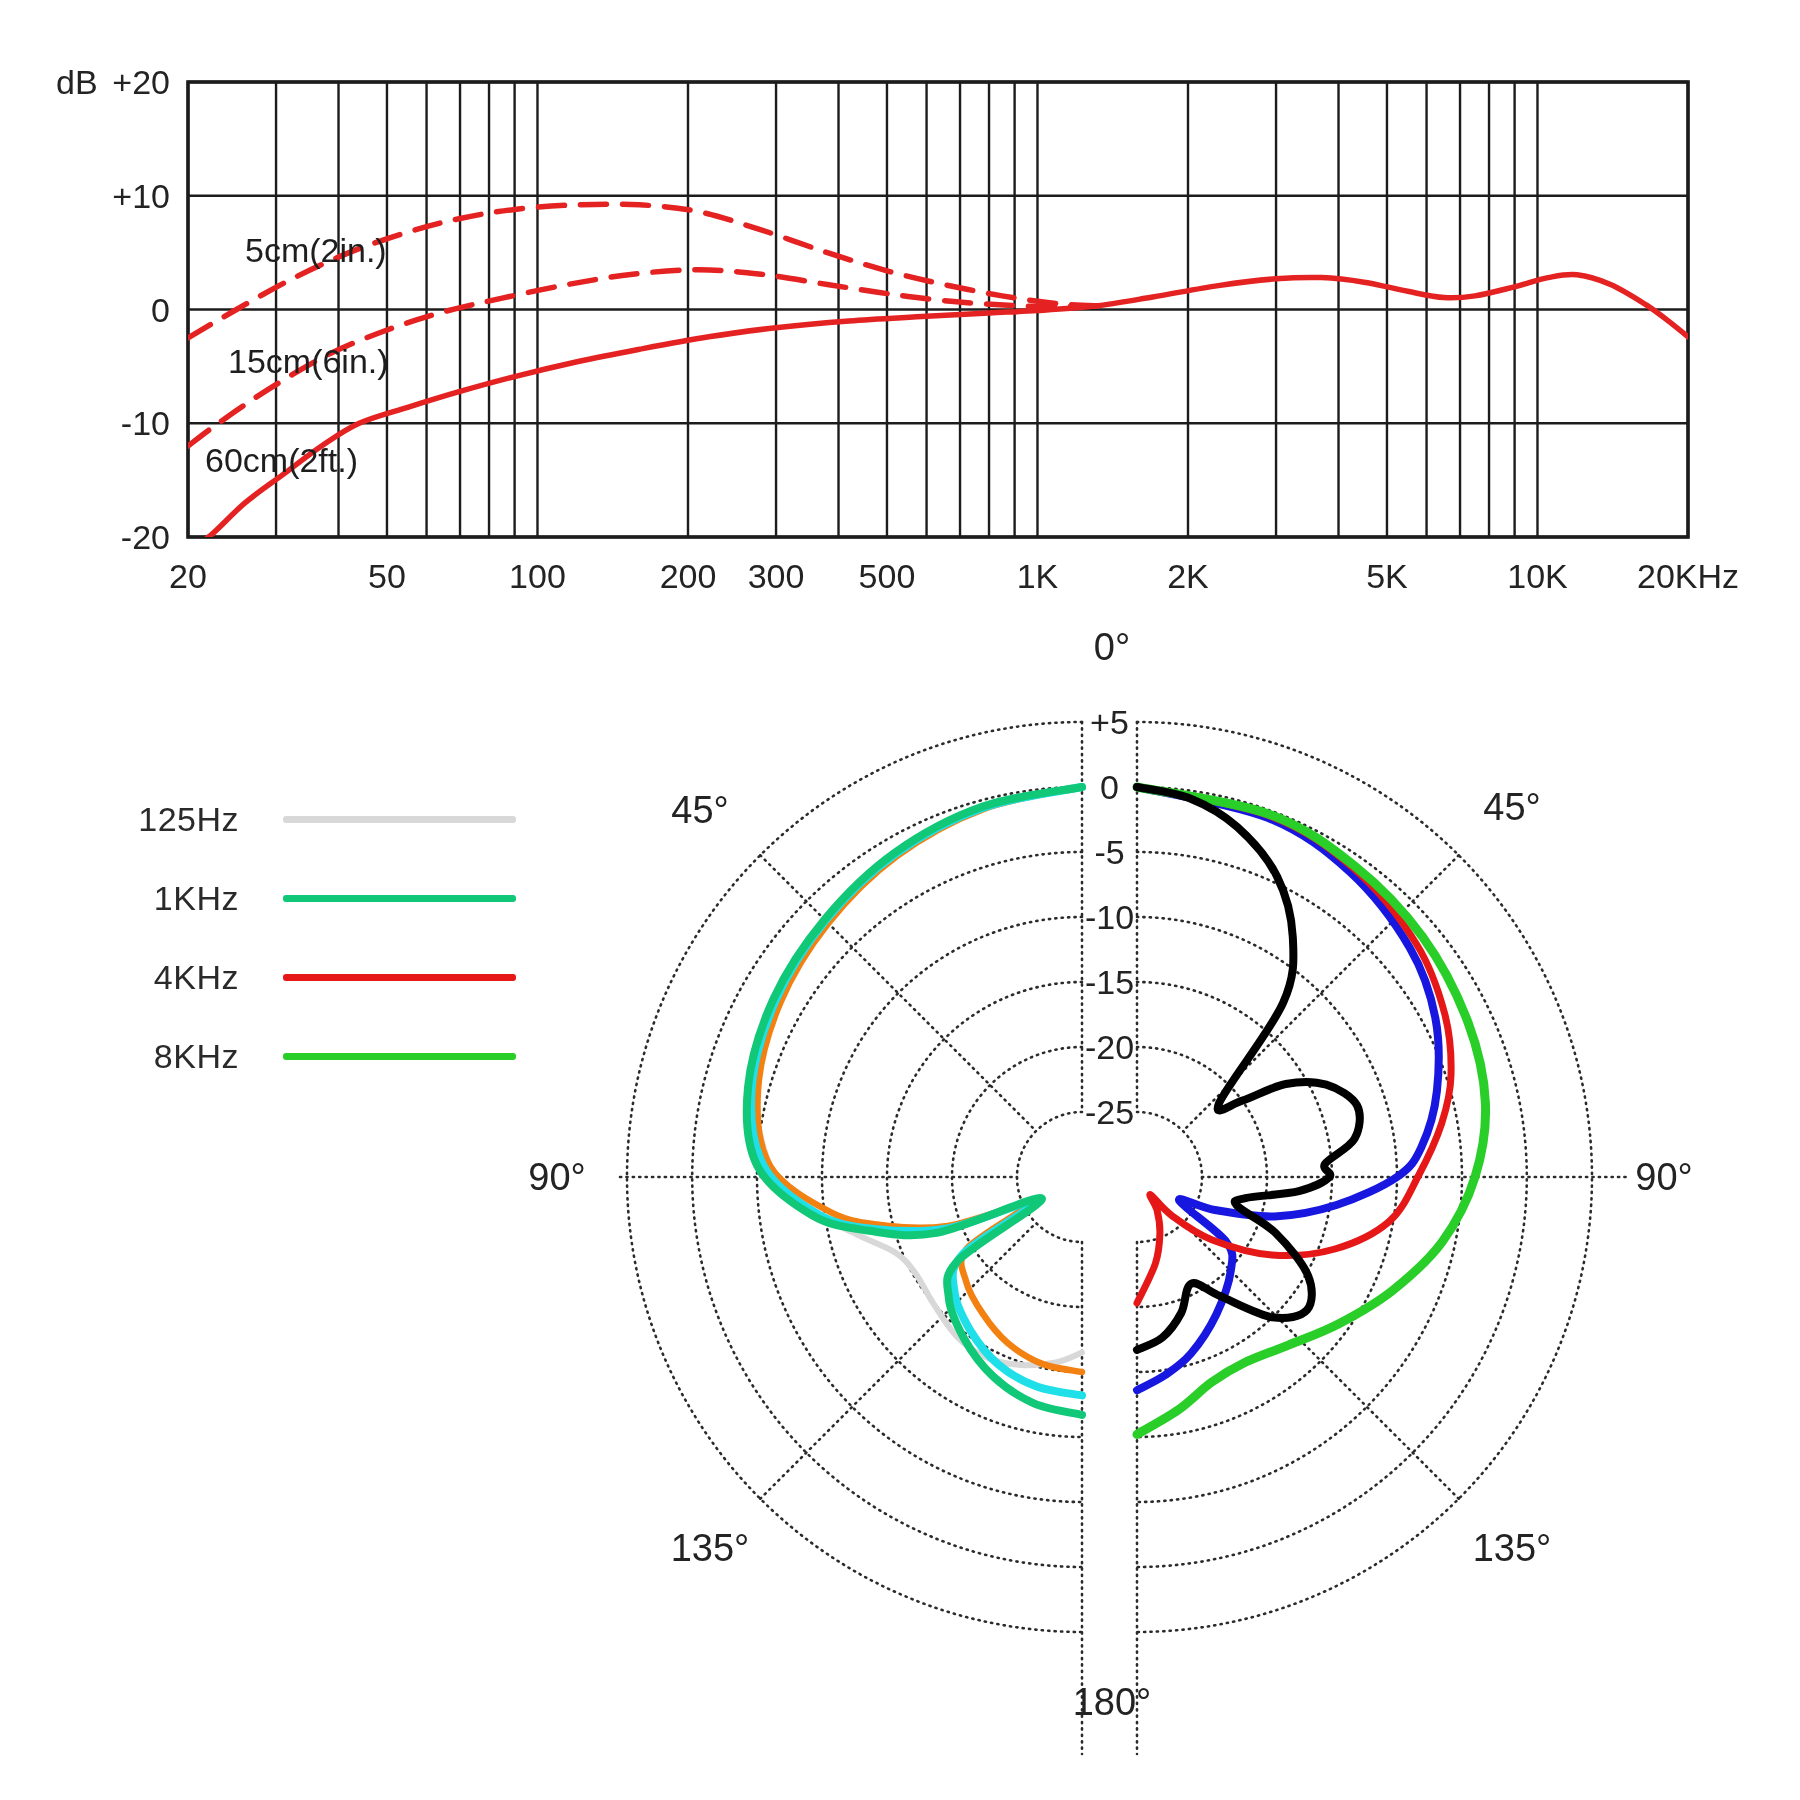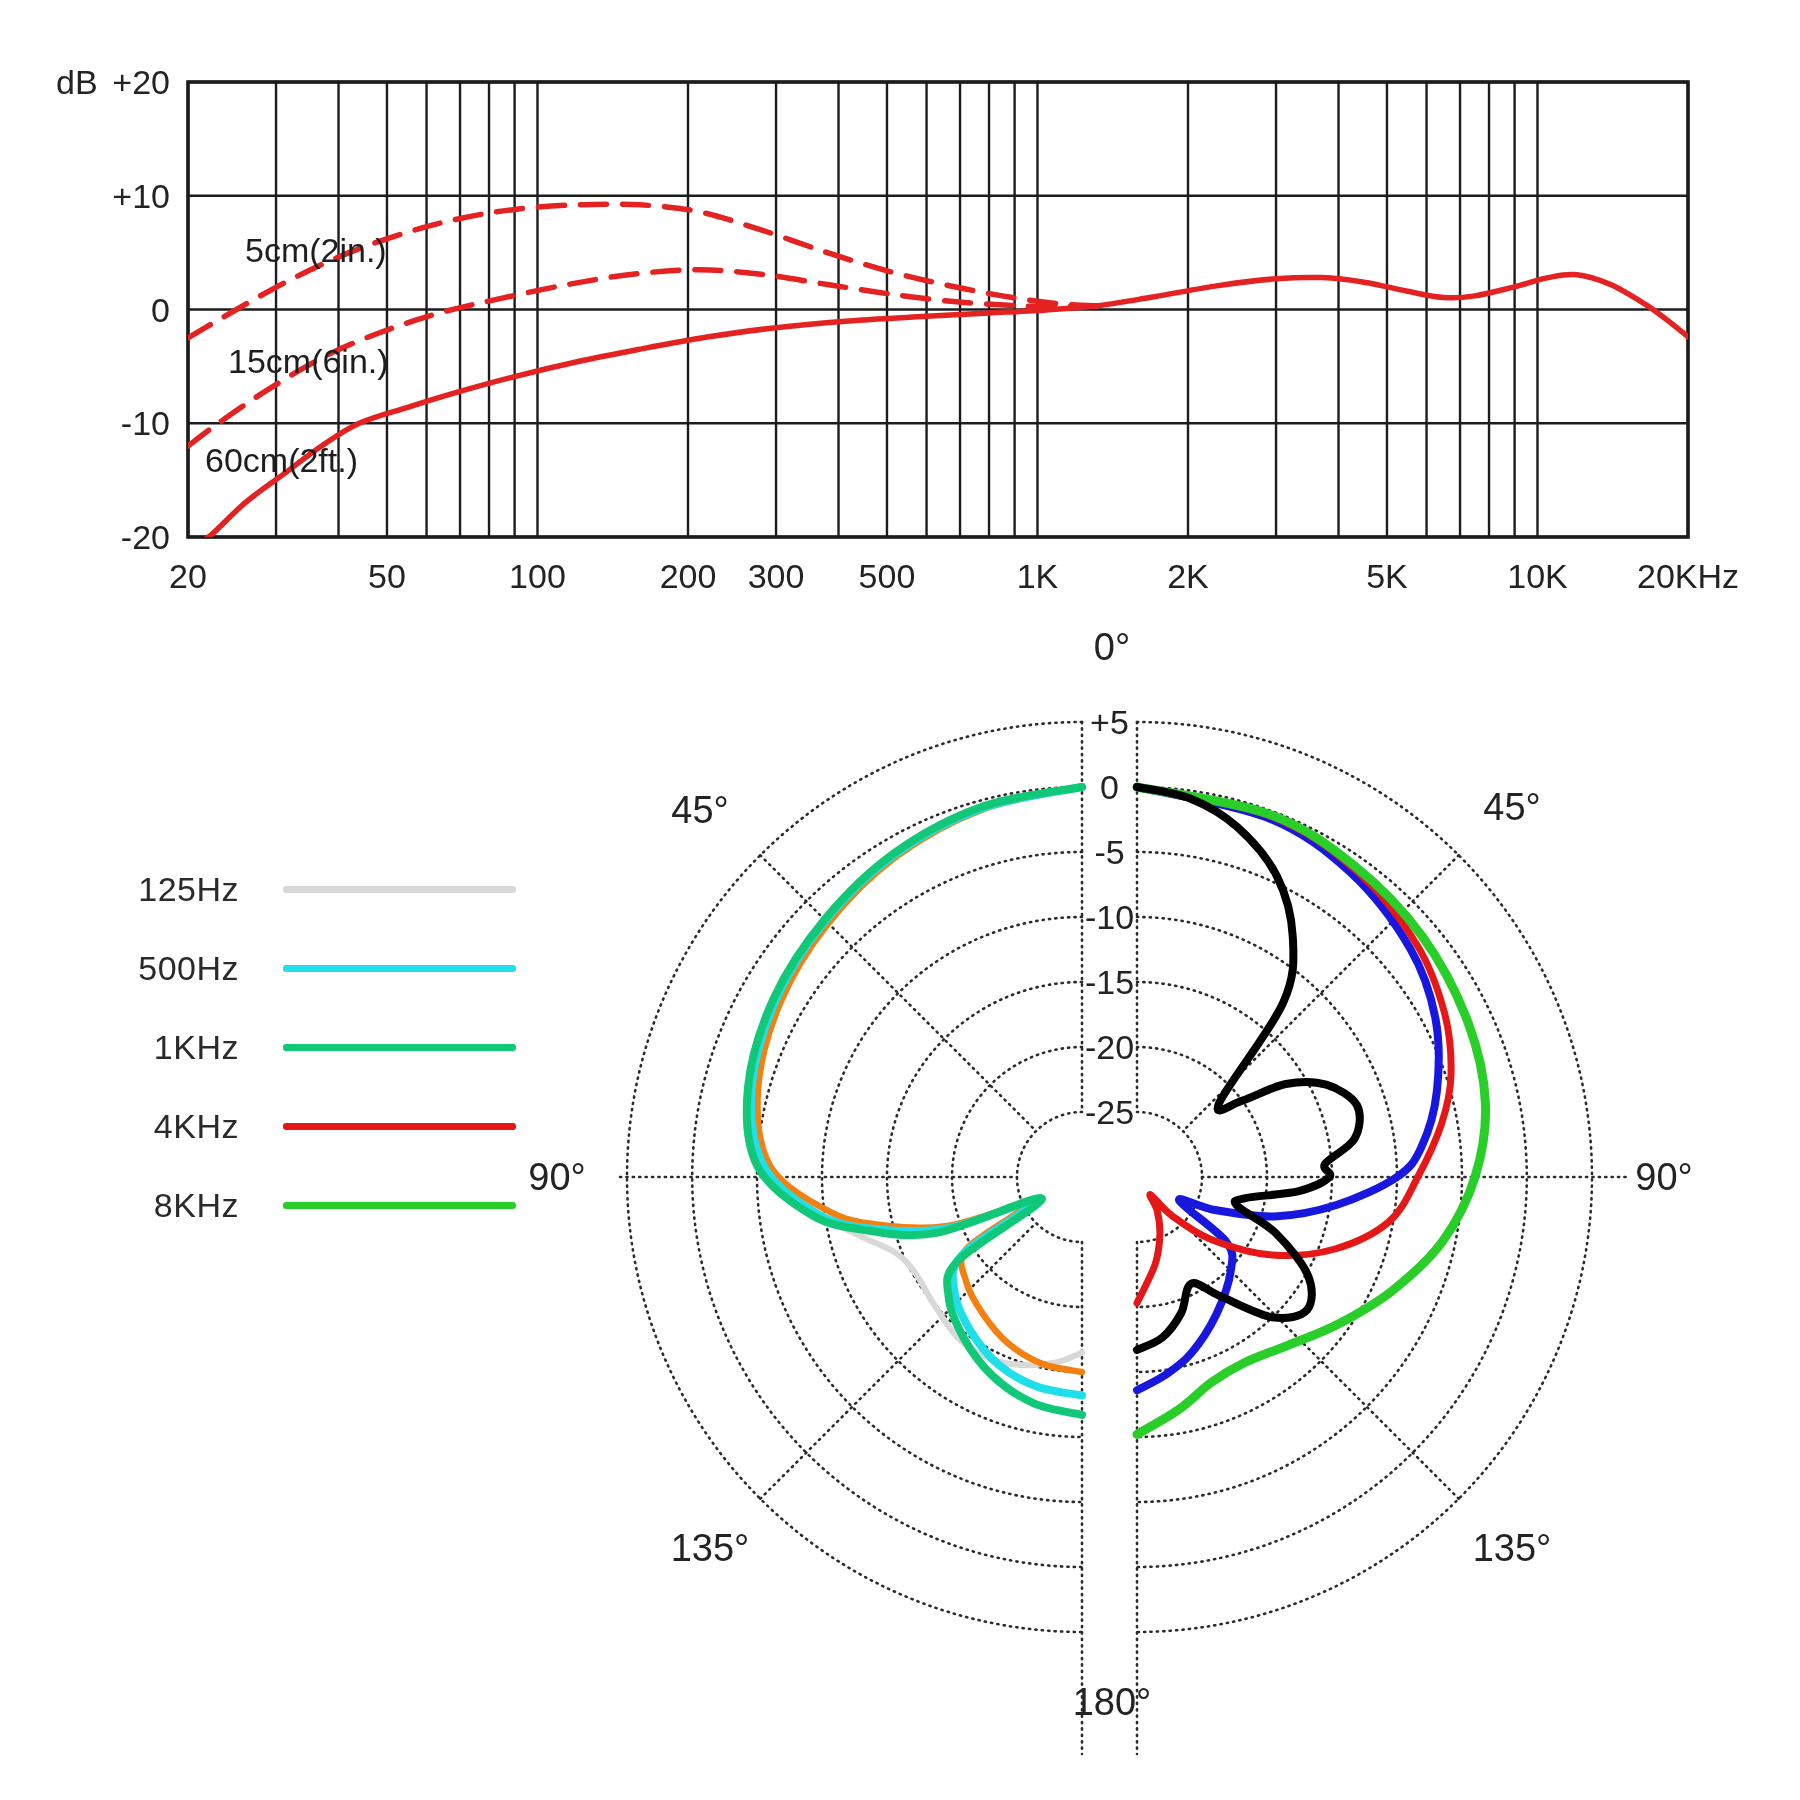--- a/index.html
+++ b/index.html
@@ -1,18 +1,18 @@
 <!DOCTYPE html>
 <html><head>
 <meta charset="utf-8">
 <style>
   html,body{margin:0;padding:0;background:#ffffff;}
   body{width:1800px;height:1800px;position:relative;font-family:"Liberation Sans",sans-serif;}
   #chart-svg{position:absolute;left:0;top:0;}
-  .legend{position:absolute;left:107px;top:850px;}
+  .legend{position:absolute;left:107px;top:780px;}
   .legend-row{display:flex;align-items:center;height:79px;}
   .legend-label{display:inline-block;width:132px;text-align:right;font-size:34px;color:#2a2a2a;letter-spacing:.5px;}
   .legend-line{display:inline-block;width:233px;height:7px;border-radius:3px;margin-left:44px;}
 </style>
 </head>
 <body>
 
 <div class="canvas">
   <svg id="chart-svg" width="1800" height="1800" viewBox="0 0 1800 1800">
       <g>
@@ -128,24 +128,20 @@
         <path d="M1137,787C1159.0,791.5 1232.8,801.0 1269.1,814.2C1305.3,827.4 1329.1,845.6 1354.7,866.0C1380.4,886.5 1403.9,911.1 1422.8,937.2C1441.7,963.3 1457.6,995.0 1468.1,1022.6C1478.5,1050.2 1484.3,1077.2 1485.4,1102.9C1486.6,1128.7 1482.2,1153.8 1475.0,1177.0C1467.8,1200.2 1456.0,1222.9 1442.2,1241.9C1428.4,1260.8 1409.5,1277.0 1392.3,1290.7C1375.1,1304.3 1356.3,1314.6 1338.9,1323.7C1321.6,1332.8 1304.1,1338.6 1288.4,1345.1C1272.6,1351.6 1257.0,1356.6 1244.3,1362.8C1231.5,1369.0 1222.7,1374.4 1211.7,1382.2C1200.7,1390.1 1190.5,1401.3 1178.1,1410.0C1165.6,1418.7 1143.8,1430.3 1137.0,1434.4" fill="none" stroke="#29ce29" stroke-width="9" stroke-linecap="round" stroke-linejoin="round"></path>
         <path d="M1137,787C1145.9,788.9 1173.5,791.8 1190.2,798.5C1206.9,805.2 1222.8,814.1 1237.3,827.1C1251.8,840.1 1267.9,858.2 1277.1,876.6C1286.3,894.9 1291.7,916.1 1292.8,937.1C1293.8,958.2 1295.5,975.1 1283.2,1002.7C1271.0,1030.4 1226.0,1086.8 1219.1,1103.1C1212.3,1119.4 1231.1,1103.8 1242.2,1100.6C1253.3,1097.4 1271.8,1086.7 1285.8,1084.0C1299.9,1081.3 1314.4,1081.1 1326.3,1084.7C1338.2,1088.3 1352.3,1096.5 1357.1,1105.5C1361.8,1114.5 1360.0,1128.9 1354.6,1138.6C1349.3,1148.3 1329.2,1157.5 1325.0,1163.9C1320.8,1170.2 1333.8,1172.4 1329.4,1177.0C1325.0,1181.6 1312.9,1187.6 1298.9,1191.2C1284.9,1194.7 1255.8,1195.7 1245.5,1198.1C1235.2,1200.5 1231.9,1199.8 1237.0,1205.7C1242.0,1211.5 1263.8,1221.3 1275.6,1233.0C1287.5,1244.7 1302.9,1263.0 1308.1,1275.8C1313.4,1288.6 1313.0,1302.9 1307.1,1309.9C1301.1,1316.8 1286.9,1319.5 1272.5,1317.3C1258.0,1315.0 1234.0,1301.9 1220.5,1296.3C1207.0,1290.7 1197.9,1280.8 1191.3,1283.6C1184.7,1286.4 1186.0,1304.0 1181.2,1313.0C1176.4,1322.0 1169.8,1331.3 1162.4,1337.5C1155.1,1343.6 1141.2,1347.8 1137.0,1349.9" fill="none" stroke="#000000" stroke-width="8" stroke-linecap="round" stroke-linejoin="round"></path>
       </g>
     </svg>
   <div class="legend" id="legend">
       <div class="legend-row">
         <span class="legend-label">125Hz</span>
         <span class="legend-line" style="background: rgb(216, 216, 216);"></span>
       </div>
       <div class="legend-row">
-        <span class="legend-label">500Hz</span>
-        <span class="legend-line" style="background: rgb(31, 223, 232);"></span>
-      </div>
-      <div class="legend-row">
         <span class="legend-label">1KHz</span>
         <span class="legend-line" style="background: rgb(16, 200, 120);"></span>
       </div>
       <div class="legend-row">
         <span class="legend-label">4KHz</span>
         <span class="legend-line" style="background: rgb(230, 23, 23);"></span>
       </div>
       <div class="legend-row">
         <span class="legend-label">8KHz</span>
         <span class="legend-line" style="background: rgb(41, 206, 41);"></span>

